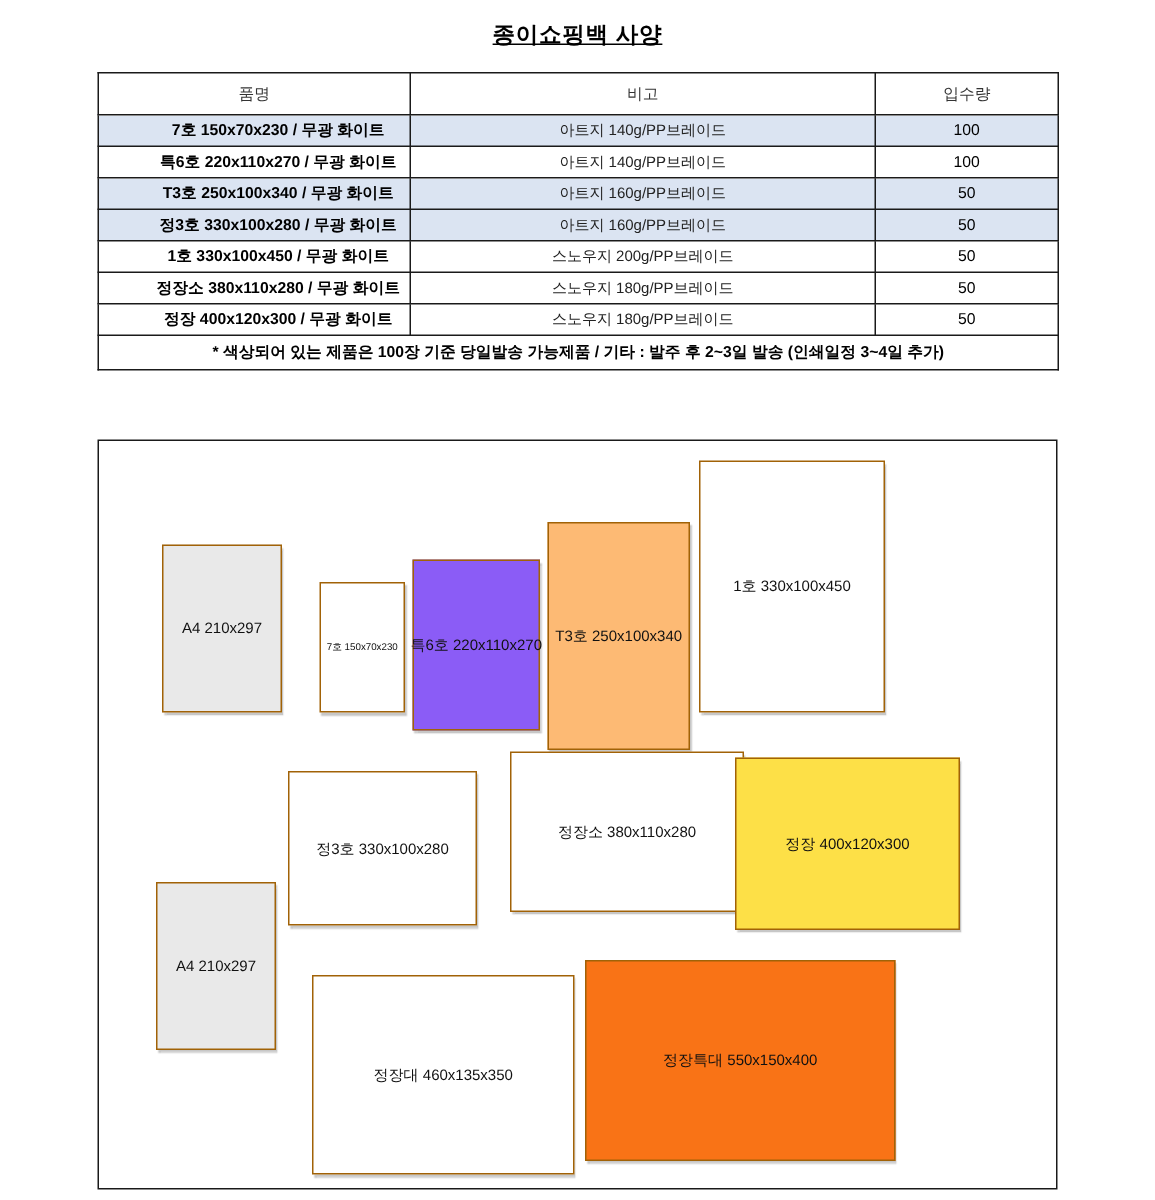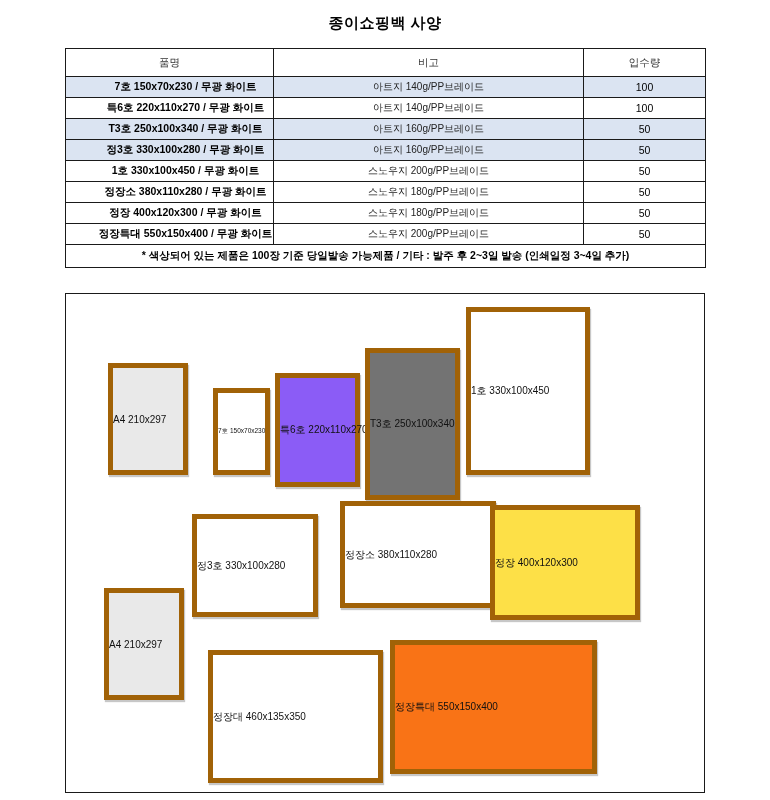--- a/index.html
+++ b/index.html
@@ -9,20 +9,21 @@
     font-family: "Liberation Sans", "DejaVu Sans", sans-serif;
     color: #000;
   }
 
   .title {
     position: absolute;
     top: 14px; left: 0; width: 770px;
     text-align: center;
     font-size: 15px;
     font-weight: bold;
+    text-decoration: underline;
     letter-spacing: 0.5px;
   }
 
   table.spec-table {
     position: absolute;
     left: 65px; top: 48px;
     width: 640px;
     border-collapse: collapse;
     table-layout: fixed;
   }
@@ -57,24 +58,25 @@
   .diagram {
     position: absolute;
     left: 65px; top: 293px;
     width: 640px; height: 500px;
     border: 1px solid #1a1a1a;
     background: #ffffff;
   }
   .size-box {
     position: absolute;
     background: #ffffff;
-    border: 5px solid #a16207;
+    border: 1px solid #a16207;
     box-shadow: 1px 2px 1px rgba(0,0,0,0.22);
     display: flex;
     align-items: center;
+    justify-content: center;
   }
   .size-box-label {
     font-size: 10px;
     color: #111;
     white-space: nowrap;
   }
   .size-box.small .size-box-label { font-size: 6.5px; }
 </style>
 </head>
 <body>
@@ -131,25 +133,20 @@
     <td class="c-qty">50</td>
   </tr>
 
   <tr>
     <td class="c-name">정장 400x120x300 / 무광 화이트</td>
     <td class="c-note">스노우지 180g/PP브레이드</td>
     <td class="c-qty">50</td>
   </tr>
 
 
-  <tr>
-    <td class="c-name">정장특대 550x150x400 / 무광 화이트</td>
-    <td class="c-note">스노우지 200g/PP브레이드</td>
-    <td class="c-qty">50</td>
-  </tr>
 </tbody>
   <tfoot>
     <tr>
       <td colspan="3" class="footnote">* 색상되어 있는 제품은 100장 기준 당일발송 가능제품 / 기타 : 발주 후 2~3일 발송 (인쇄일정 3~4일 추가)</td>
     </tr>
   </tfoot>
 </table>
 
 <div class="diagram" id="diagram">
   <div class="size-box" style="left: 42px; top: 69px; width: 80px; height: 112px; background: rgb(233, 233, 233);">
@@ -157,21 +154,21 @@
   </div>
 
   <div class="size-box small" style="left: 147px; top: 94px; width: 57px; height: 87px; background: rgb(255, 255, 255);">
     <span class="size-box-label">7호 150x70x230</span>
   </div>
 
   <div class="size-box" style="left: 209px; top: 79px; width: 85px; height: 114px; background: #8b5cf6;">
     <span class="size-box-label">특6호 220x110x270</span>
   </div>
 
-  <div class="size-box" style="left: 299px; top: 54px; width: 95px; height: 152px; background: #737373;">
+  <div class="size-box" style="left: 299px; top: 54px; width: 95px; height: 152px; background: #fdba74;">
     <span class="size-box-label">T3호 250x100x340</span>
   </div>
 
   <div class="size-box" style="left: 400px; top: 13px; width: 124px; height: 168px; background: rgb(255, 255, 255);">
     <span class="size-box-label">1호 330x100x450</span>
   </div>
 
   <div class="size-box" style="left: 126px; top: 220px; width: 126px; height: 103px; background: rgb(255, 255, 255);">
     <span class="size-box-label">정3호 330x100x280</span>
   </div>

